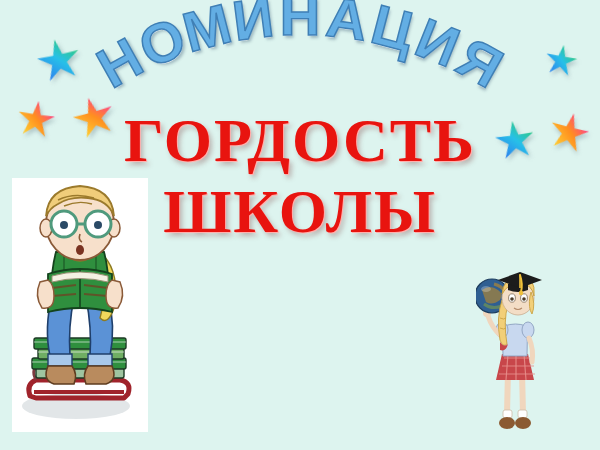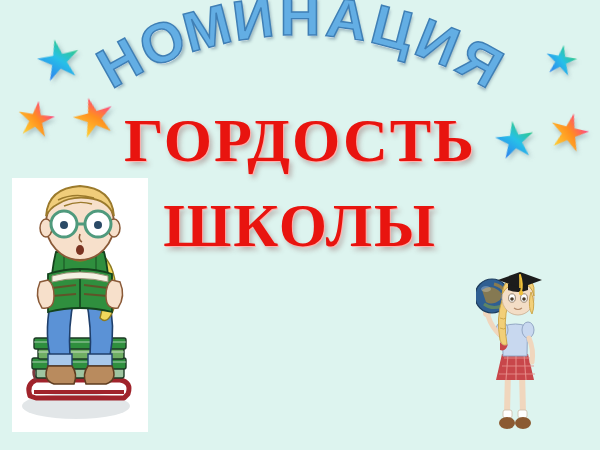--- a/index.html
+++ b/index.html
@@ -61,21 +61,21 @@
     font-weight: bold;
     font-size: 62px;
     line-height: 1.05;
     letter-spacing: 2px;
     color: #e8140f;
     text-shadow:
       1px 1px 0 #ffb0ad,
       3px 4px 5px rgba(120,60,60,0.35);
   }
   #main-title .line-2 {
-    margin-top: 20px;
+    margin-top: 6px;
   }
 
   
   .star {
     position: absolute;
     display: block;
     filter: drop-shadow(2px 3px 2px rgba(110,130,140,0.40));
   }
 
   

